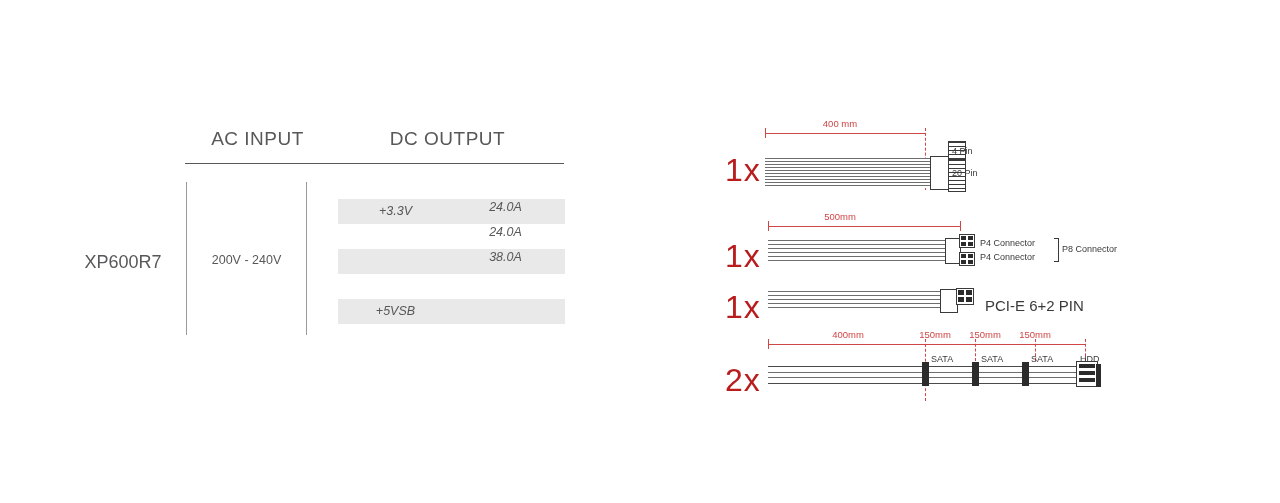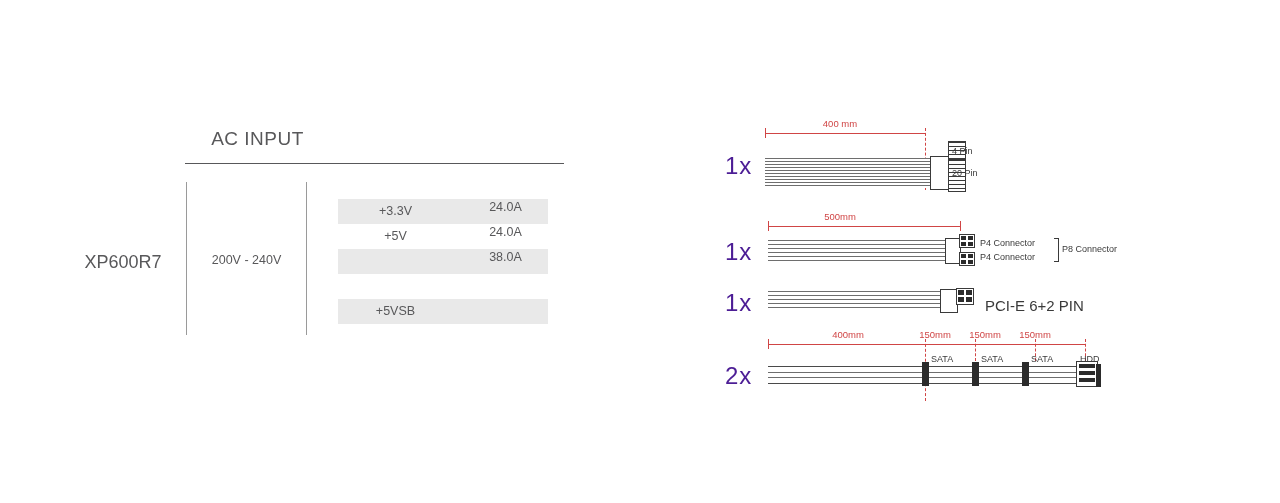--- a/index.html
+++ b/index.html
@@ -94,21 +94,22 @@
 
   #dc-table {
     position: absolute;
     left: 338px;
     top: 199px;
     width: 235px;
   }
   .dc-row {
     position: relative;
     height: 25px;
-    width: 210px;
+    width: 227px;
+    font-style: italic;
   }
   .dc-row.shaded { background: #e9e9e9; }
   .dc-rail {
     position: absolute;
     left: 0;
     top: 0;
     width: 115px;
     height: 25px;
     line-height: 25px;
     text-align: center;
@@ -131,22 +132,22 @@
   #cable-panel {
     position: absolute;
     left: 640px;
     top: 0;
     width: 640px;
     height: 503px;
   }
   .abs { position: absolute; }
 
   .qty {
-    font-size: 24px;
-    color: #4c1d95;
+    font-size: 32px;
+    color: #b91c1c;
     font-family: "Liberation Sans", sans-serif;
     letter-spacing: 1px;
   }
 
   .dim-label {
     font-size: 9.5px;
     color: #d04545;
     text-align: center;
   }
   .dim-line {
@@ -207,35 +208,35 @@
     box-sizing: border-box;
     width: 5px;
   }
 </style>
 </head>
 <body>
 
 <div id="spec-panel">
 
   <div class="hdr-ac">AC INPUT</div>
+  <div class="hdr-dc">DC OUTPUT</div>
   <div class="hdr-rule"></div>
 
   <div class="vline-1"></div>
   <div class="vline-2"></div>
 
   <div class="model-name">XP600R7</div>
   <div class="ac-value">200V - 240V</div>
 
   <div id="dc-table">
     <div class="dc-row shaded">
       <div class="dc-rail">+3.3V</div>
       <div class="dc-amp">24.0A</div>
     </div>
     <div class="dc-row">
-      <div class="dc-rail">+5V</div>
       <div class="dc-amp">24.0A</div>
     </div>
     <div class="dc-row shaded">
       <div class="dc-amp">38.0A</div>
     </div>
     <div class="dc-row">
     </div>
     <div class="dc-row shaded">
       <div class="dc-rail">+5VSB</div>
     </div>

